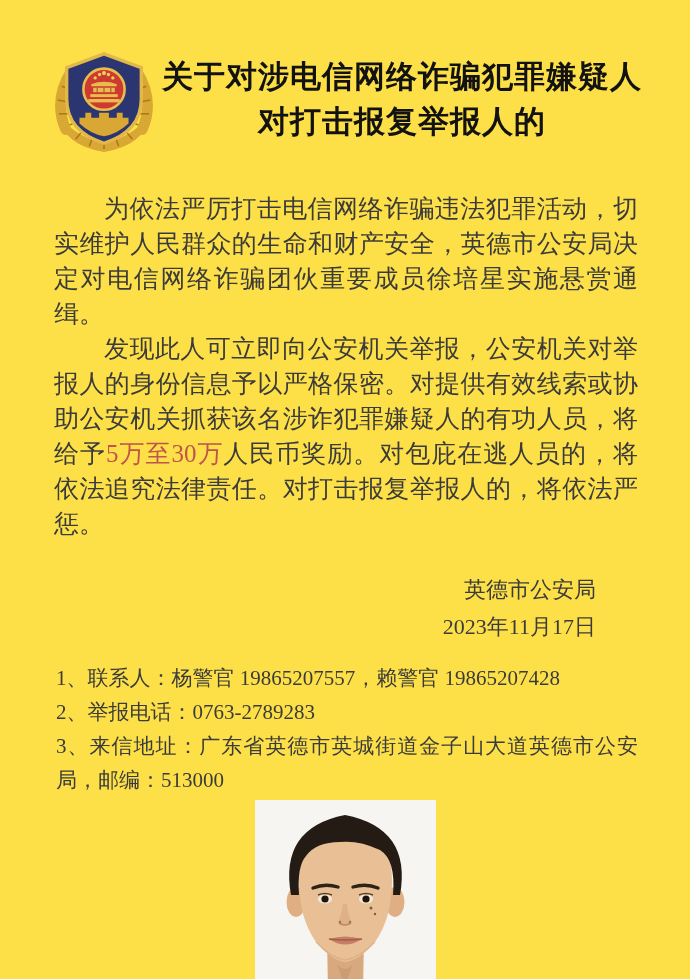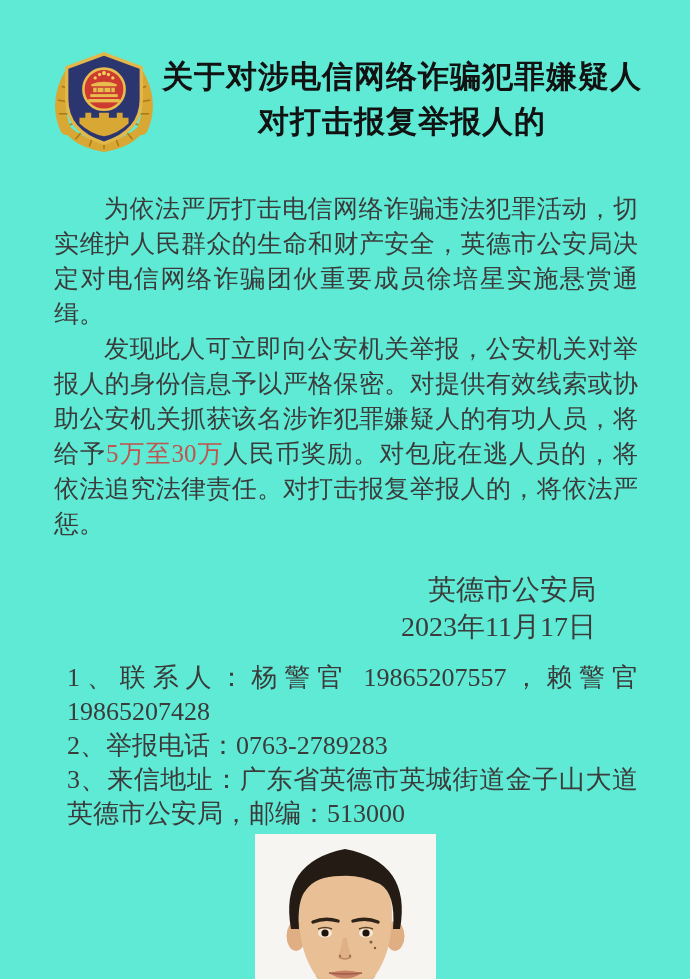--- a/index.html
+++ b/index.html
@@ -1,45 +1,45 @@
 <!DOCTYPE html>
 <html><head>
 <meta charset="utf-8">
 <style>
   * { margin:0; padding:0; box-sizing:border-box; }
   html,body { background:#e8e8e8; }
   .page {
     position:relative;
     width:690px; height:979px;
     margin:0 auto;
-    background:#5eead4;
+    background:#fde047;
     font-family:"Liberation Serif","DejaVu Serif",serif;
     color:#3b3b3b;
     overflow:hidden;
   }
   .header { display:flex; align-items:flex-start; padding:44px 44px 0 50px; }
   .emblem-box { width:108px; height:114px; flex:0 0 auto; }
   .title-box {
     flex:1; text-align:center; padding-top:10px;
     font-family:"Liberation Sans","DejaVu Sans",sans-serif;
     font-weight:800; font-size:31px; line-height:45px; color:#121212;
     letter-spacing:1px;
   }
   .body-text { margin:33px 52px 0 54px; }
   .para {
     font-size:25px; line-height:35px;
     text-indent:2em; text-align:justify; color:#3b3b3b;
   }
   .reward { font-weight:normal;margin-top:24px; }
   .signature {
     margin:30px 94px 0 0; text-align:right;
-    font-size:28px; line-height:37px; color:#3b3b3b;
+    font-size:22px; line-height:37px; color:#3b3b3b;
   }
   .contacts { margin:16px 52px 0 56px; }
-  .contact-item { font-size:26px; line-height:34px; text-align:justify;margin-left:11px; }
+  .contact-item { font-size:21px; line-height:34px; text-align:justify; }
   .photo-block { width:181px; margin:3px auto 0; }
   .photo-frame { width:181px; height:224px; display:block; }
   .caption { margin-top:6px; font-size:22px; color:#3a3a3a; white-space:nowrap; }
 </style>
 </head>
 <body>
 
 <div class="page">
 
   <div class="header">

